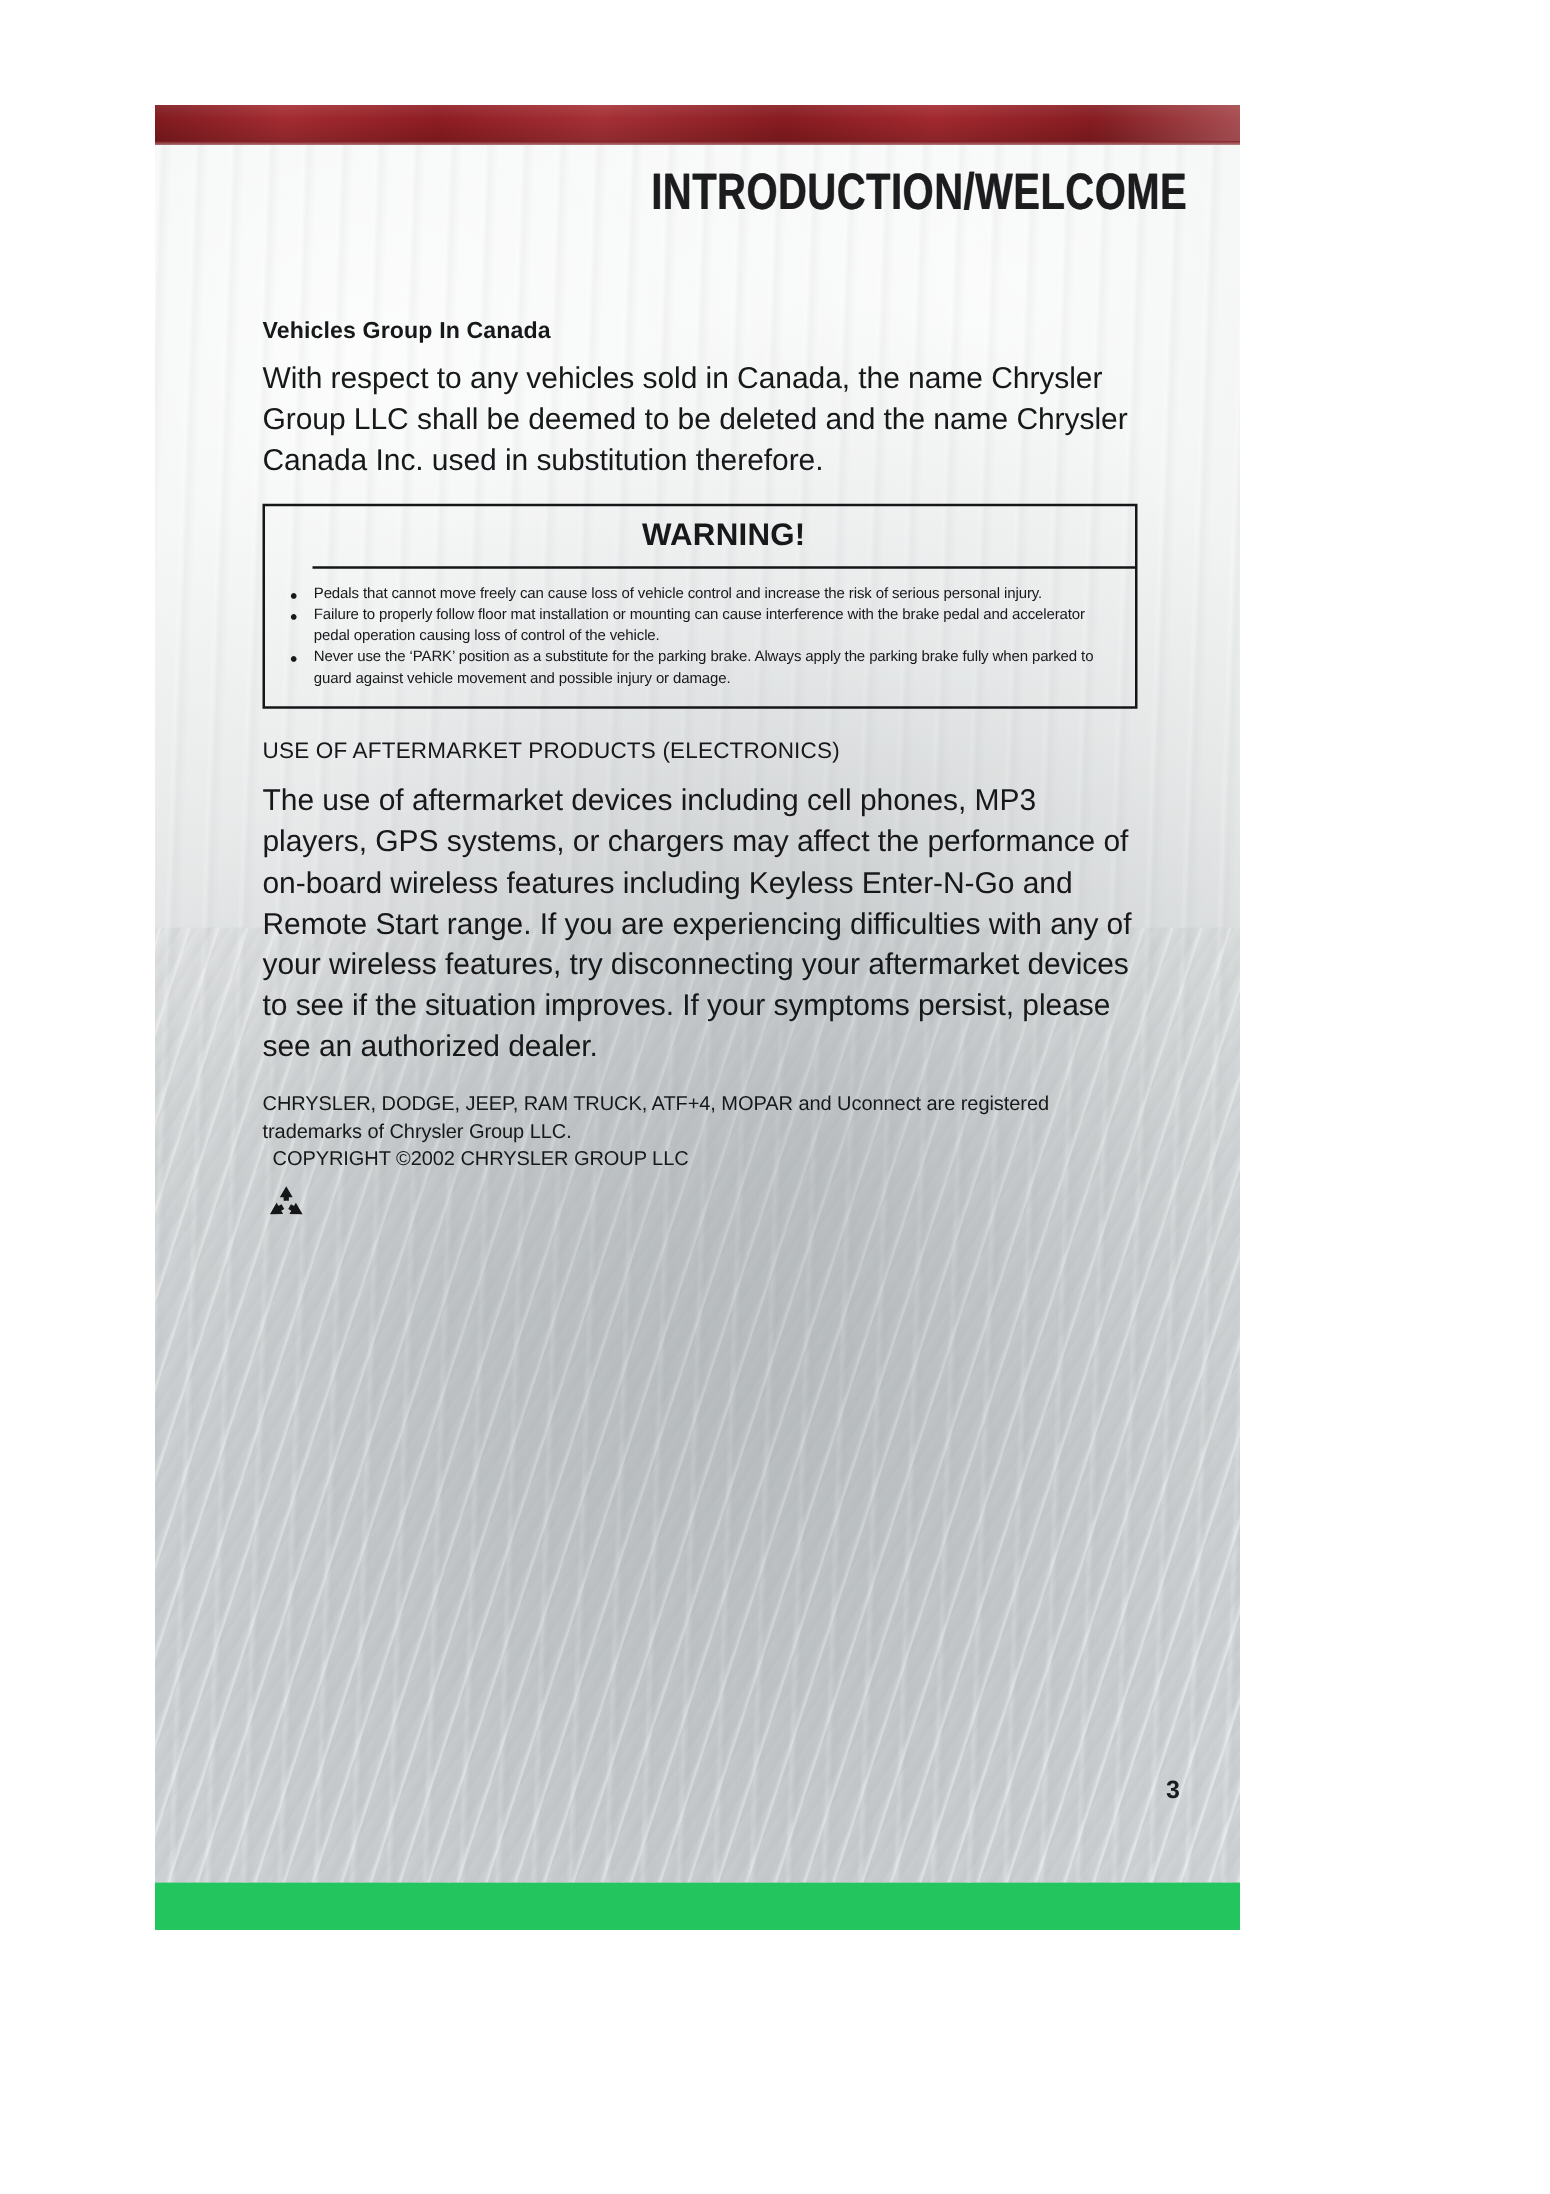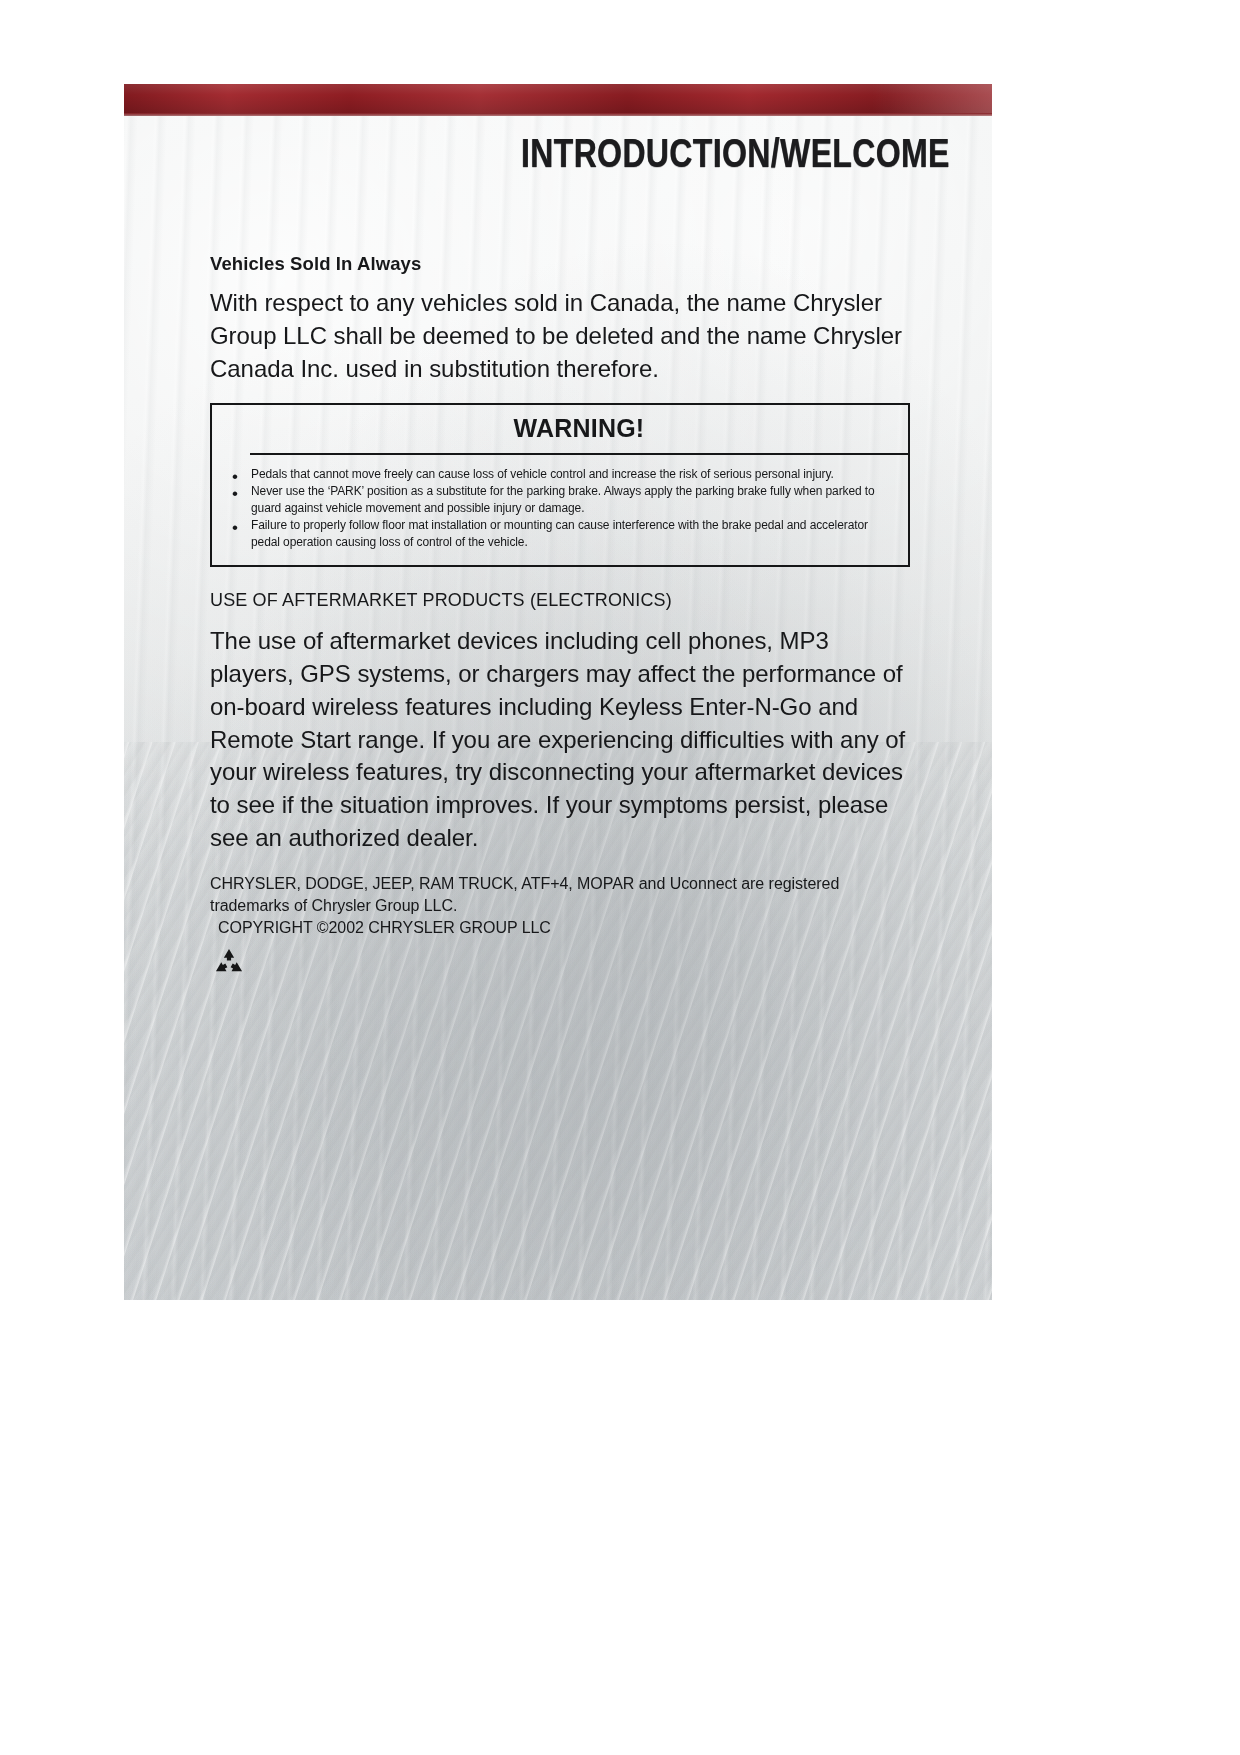--- a/index.html
+++ b/index.html
@@ -22,21 +22,21 @@
     background: #ffffff;
     overflow: hidden;
   }
 
   
   .scan {
     position: absolute;
     left: 124px;
     top: 84px;
     width: 868px;
-    height: 1216px;
+    height: 1460px;
     overflow: hidden;
     background: #22c55e;
   }
 
   
   .red-band {
     position: absolute;
     left: 0;
     top: 0;
     width: 868px;
@@ -272,31 +272,31 @@
 
     <div class="paper"></div>
     <div class="grime"></div>
 
     <div class="content">
 
       <div class="page-title">INTRODUCTION/WELCOME</div>
 
       <div class="body-col">
 
-        <h2 class="sub-head">Vehicles Sold In Always</h2>
+        <h2 class="sub-head">Vehicles Group In Canada</h2>
 
         <p class="body">With respect to any vehicles sold in Canada, the name Chrysler Group LLC shall be deemed to be deleted and the name Chrysler Canada Inc. used in substitution therefore.</p>
 
         <div class="warning-box">
           <div class="warning-title">WARNING!</div>
           <div class="warning-body">
             <ul class="warn-list">
               <li>Pedals that cannot move freely can cause loss of vehicle control and increase the risk of serious personal injury.</li>
+              <li>Failure to properly follow floor mat installation or mounting can cause interference with the brake pedal and accelerator pedal operation causing loss of control of the vehicle.</li>
               <li>Never use the ‘PARK’ position as a substitute for the parking brake. Always apply the parking brake fully when parked to guard against vehicle movement and possible injury or damage.</li>
-              <li>Failure to properly follow floor mat installation or mounting can cause interference with the brake pedal and accelerator pedal operation causing loss of control of the vehicle.</li>
             </ul>
           </div>
         </div>
 
         <h2 class="caps-head">USE OF AFTERMARKET PRODUCTS (ELECTRONICS)</h2>
 
         <p class="body">The use of aftermarket devices including cell phones, MP3 players, GPS systems, or chargers may affect the performance of on-board wireless features including Keyless Enter-N-Go and Remote Start range. If you are experiencing difficulties with any of your wireless features, try disconnecting your aftermarket devices to see if the situation improves. If your symptoms persist, please see an authorized dealer.</p>
 
         <div class="legal">
           <p>CHRYSLER, DODGE, JEEP, RAM TRUCK, ATF+4, MOPAR and Uconnect are registered trademarks of Chrysler Group LLC.</p>

